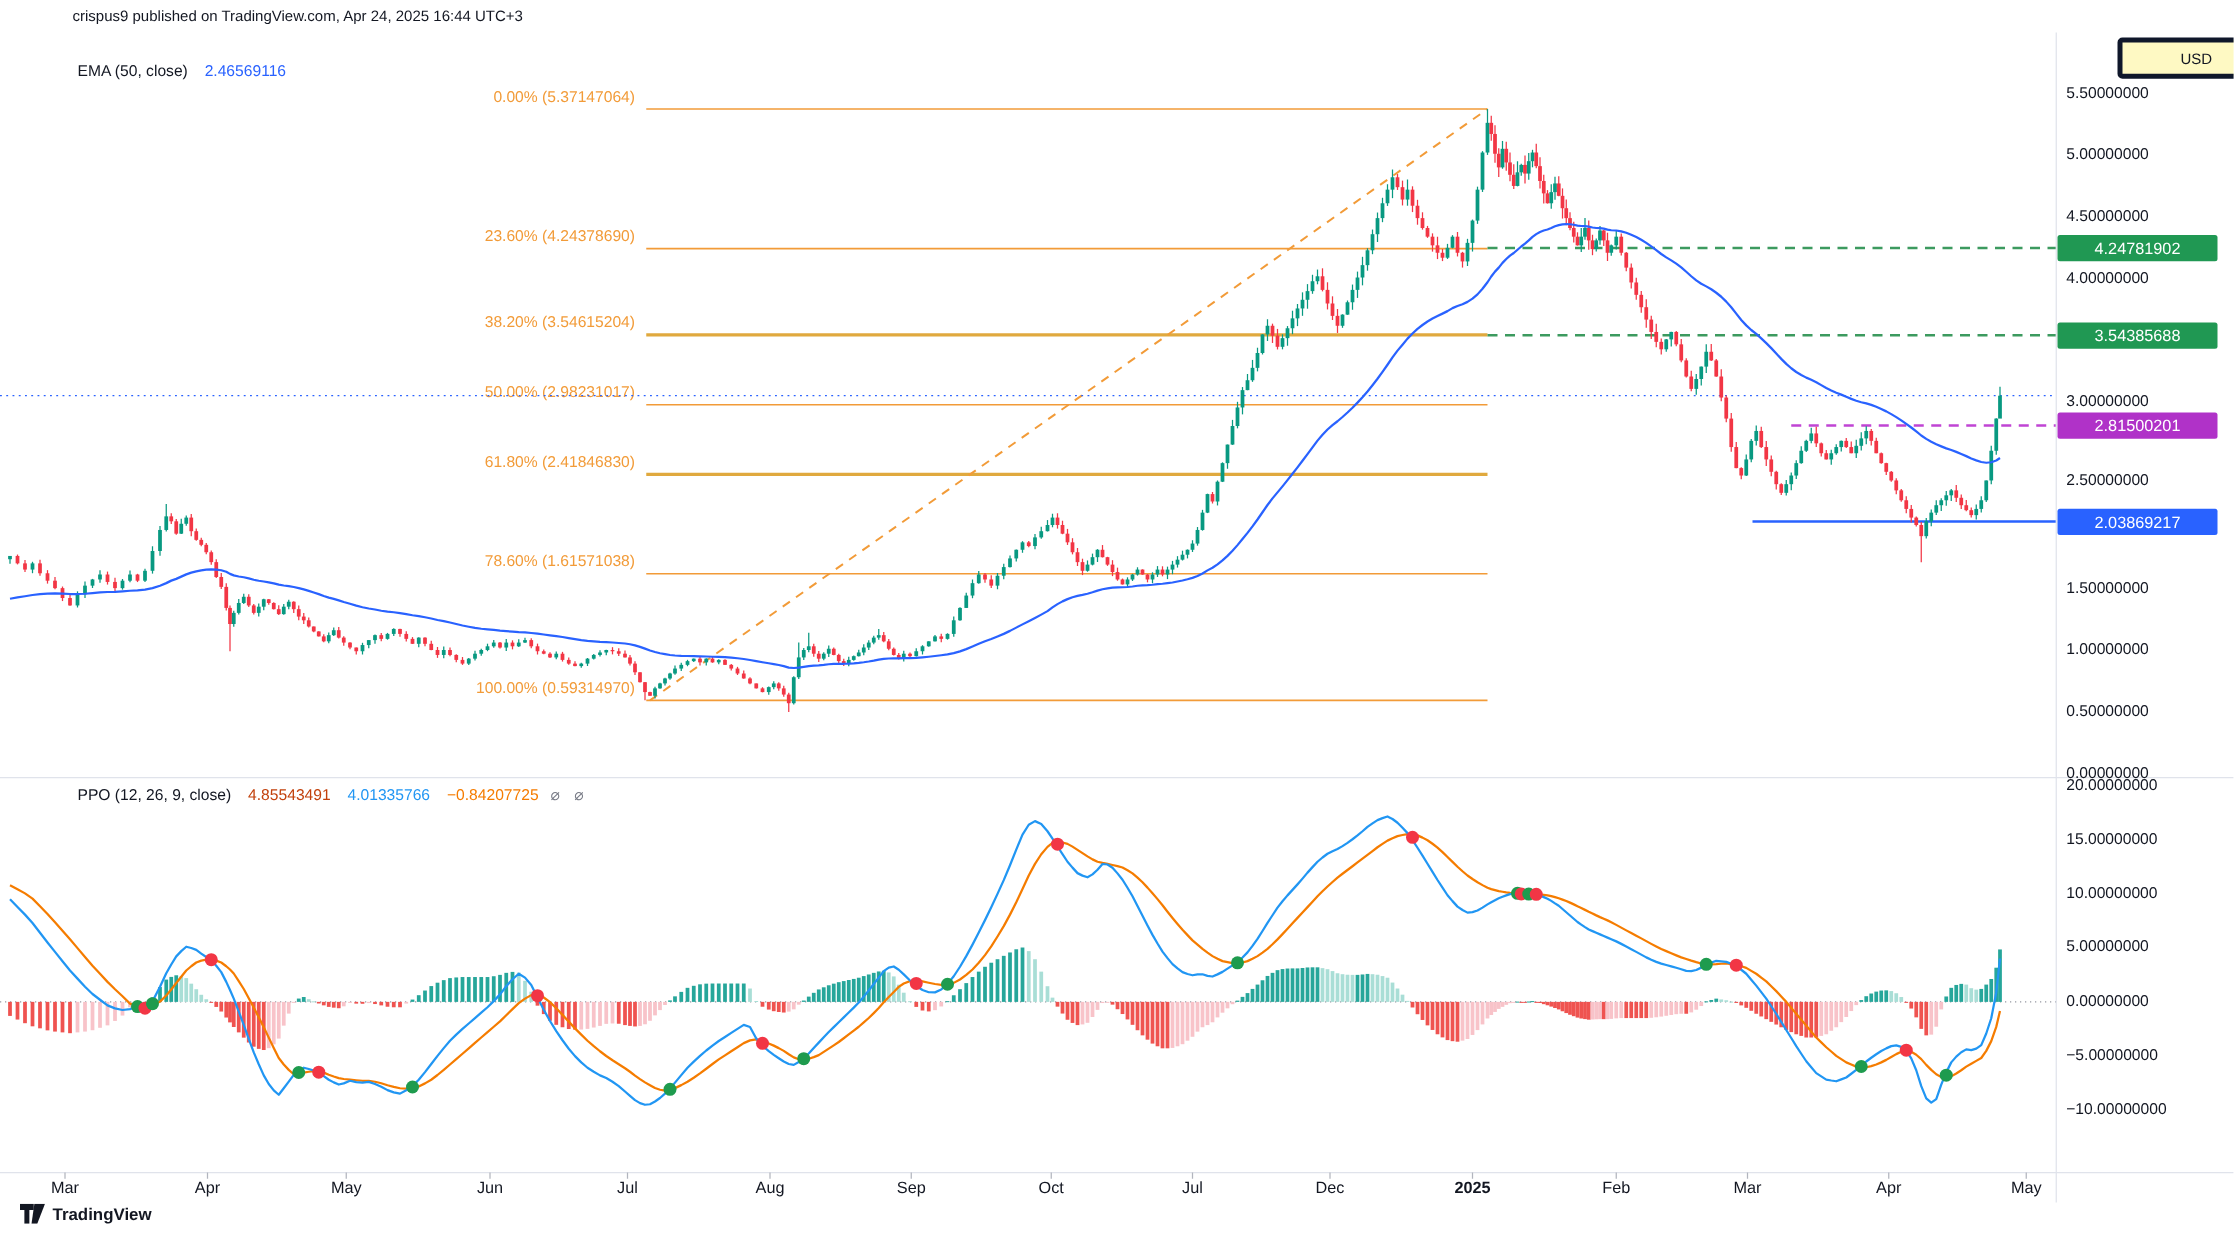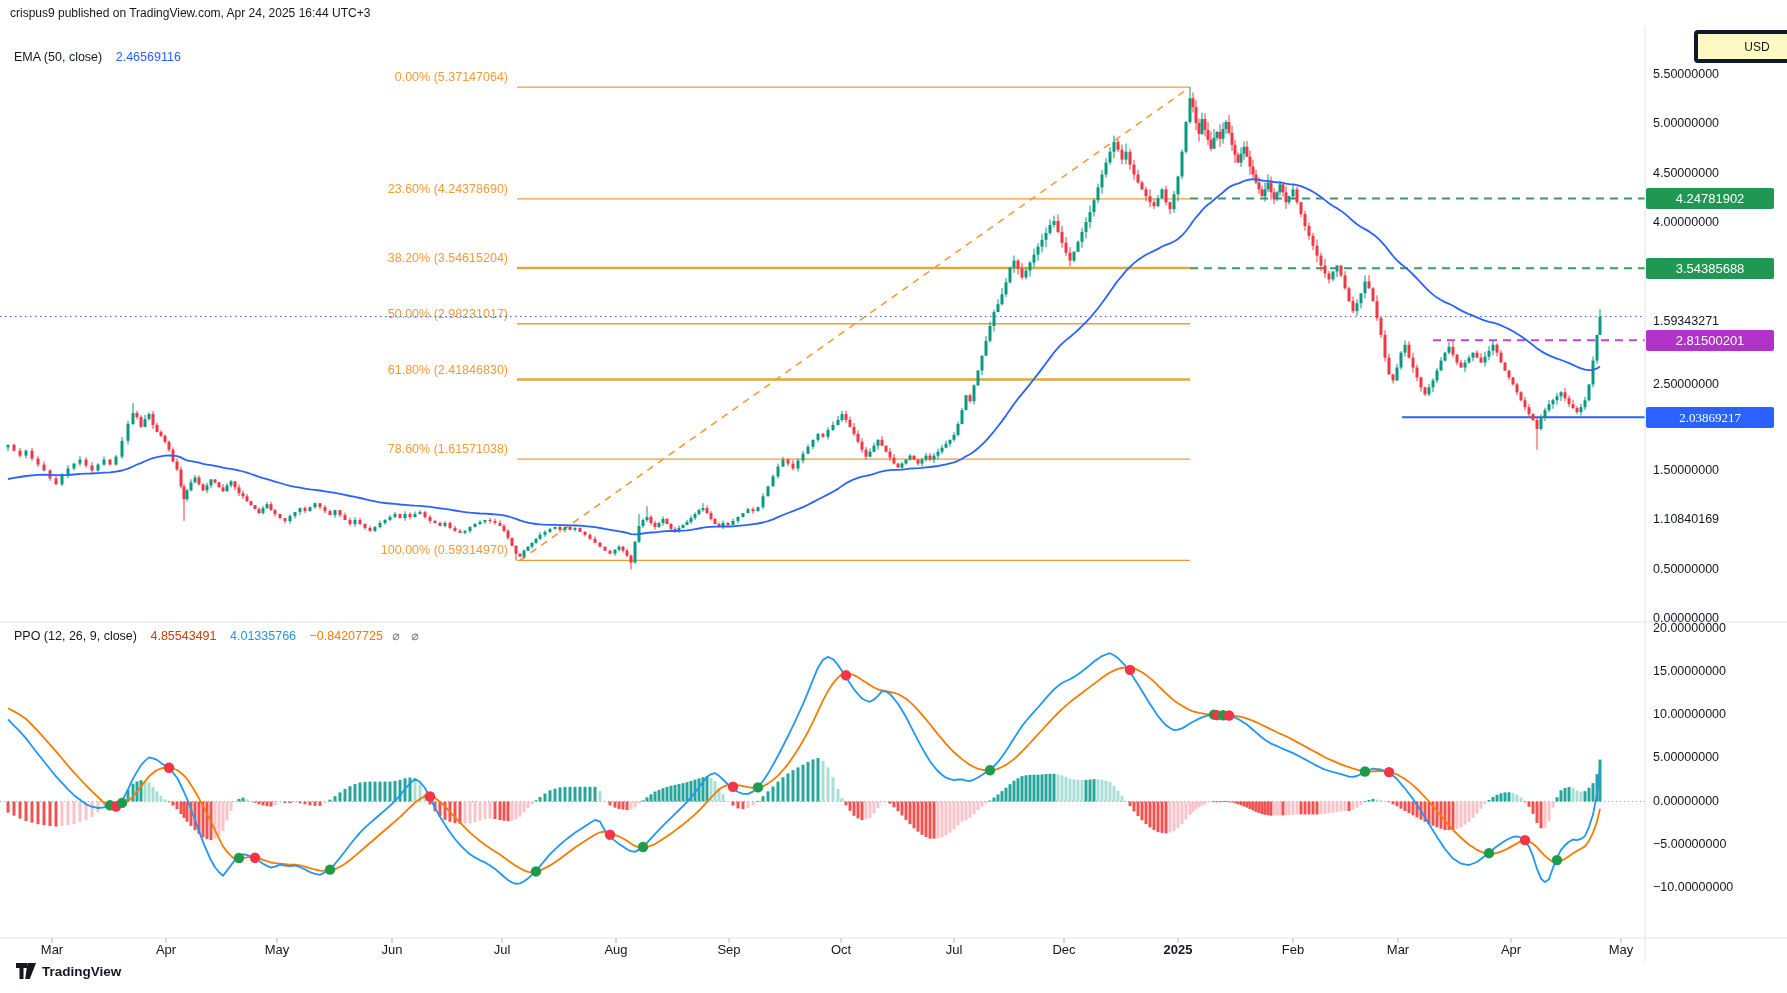--- a/index.html
+++ b/index.html
@@ -1,19 +1,19 @@
 <!DOCTYPE html>
 <html><head>
 <meta charset="utf-8">
 <style>
   html,body{margin:0;padding:0;background:#fff;}
   #app{position:relative;width:1787px;height:993px;background:#ffffff;overflow:hidden;
        font-family:"Liberation Sans",sans-serif;color:#131722;}
   #chart-svg{position:absolute;left:0;top:0;}
-  .ovl{position:absolute;white-space:nowrap;}
+  .ovl{position:absolute;white-space:nowrap;margin-left:48px;}
   .pub{left:10px;top:6px;font-size:12px;color:#131722;}
   .leg1{left:14px;top:31px;font-size:13px;}
   .leg2{left:14px;top:50px;font-size:12.5px;}
   .ppoleg{left:14px;top:628px;font-size:12.5px;}
   .v-up{color:#089981;}
   .v-ema{color:#2962FF;}
   .v-ppo{color:#2196F3;}
   .v-hist{color:#c2410c;text-align:center;}
   .v-sig{color:#F57C00;}
   .v-mut{color:#787B86;letter-spacing:4px;margin-left:6px;}
@@ -1251,24 +1251,24 @@
     <span class="v-mut">⌀ ⌀</span>
   </div>
 
   <div class="usd-btn">USD</div>
 
   <div id="price-axis">
       <div class="tick" style="top: 66.5px;">5.50000000</div>
       <div class="tick" style="top: 116px;">5.00000000</div>
       <div class="tick" style="top: 165.5px;">4.50000000</div>
       <div class="tick" style="top: 215px;">4.00000000</div>
-      <div class="tick" style="top: 314px;">1.59343271</div>
+      <div class="tick" style="top: 314px;">3.00000000</div>
       <div class="tick" style="top: 377px;">2.50000000</div>
       <div class="tick" style="top: 462.5px;">1.50000000</div>
-      <div class="tick" style="top: 512px;">1.10840169</div>
+      <div class="tick" style="top: 512px;">1.00000000</div>
       <div class="tick" style="top: 561.5px;">0.50000000</div>
       <div class="tick" style="top: 611px;">0.00000000</div>
     </div>
   <div id="ppo-axis">
       <div class="ptick" style="top: 620.7px;">20.00000000</div>
       <div class="ptick" style="top: 663.9px;">15.00000000</div>
       <div class="ptick" style="top: 707.1px;">10.00000000</div>
       <div class="ptick" style="top: 750.3px;">5.00000000</div>
       <div class="ptick" style="top: 793.5px;">0.00000000</div>
       <div class="ptick" style="top: 836.7px;">−5.00000000</div>
@@ -1288,21 +1288,21 @@
       <div class="month bold" style="left: 1178px;">2025</div>
       <div class="month" style="left: 1293px;">Feb</div>
       <div class="month" style="left: 1398px;">Mar</div>
       <div class="month" style="left: 1511px;">Apr</div>
       <div class="month" style="left: 1621px;">May</div>
     </div>
   <div id="badges">
       <div class="badge" style="top: 187.966px; background: rgb(32, 152, 83);">4.24781902</div>
       <div class="badge" style="top: 257.658px; background: rgb(32, 152, 83);">3.54385688</div>
       <div class="badge" style="top: 329.815px; background: rgb(176, 50, 200);">2.81500201</div>
-      <div class="badge" style="top: 406.669px; background: rgb(41, 98, 255); font-family: Liberation Serif, serif;">2.03869217</div>
+      <div class="badge" style="top: 406.669px; background: rgb(41, 98, 255);">2.03869217</div>
     </div>
 
   <div class="logo">
     <svg width="20" height="16" viewBox="0 0 20 16">
       <path d="M0 0h11v5H7.5v11h-4V5H0z" fill="#131722"></path>
       <path d="M11.5 0H20l-6.2 16h-4.6z" fill="#131722"></path>
     </svg>
     <span class="logo-text">TradingView</span>
   </div>
 </div>

